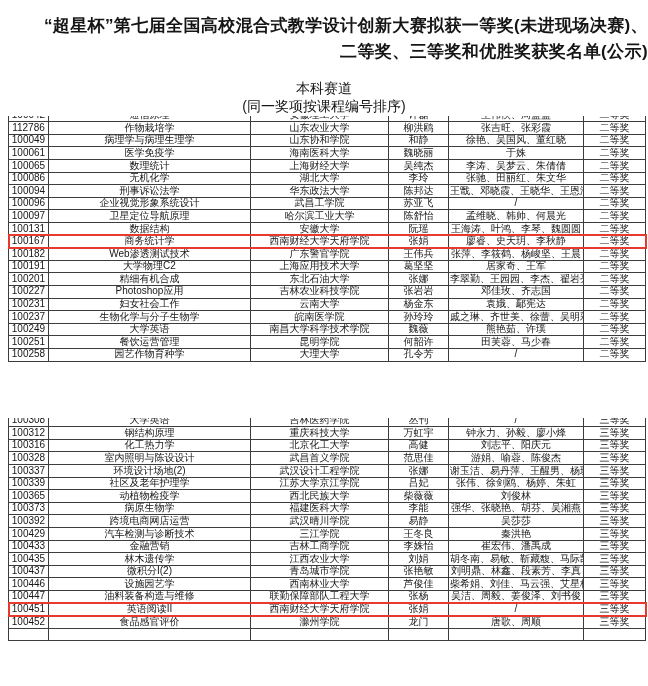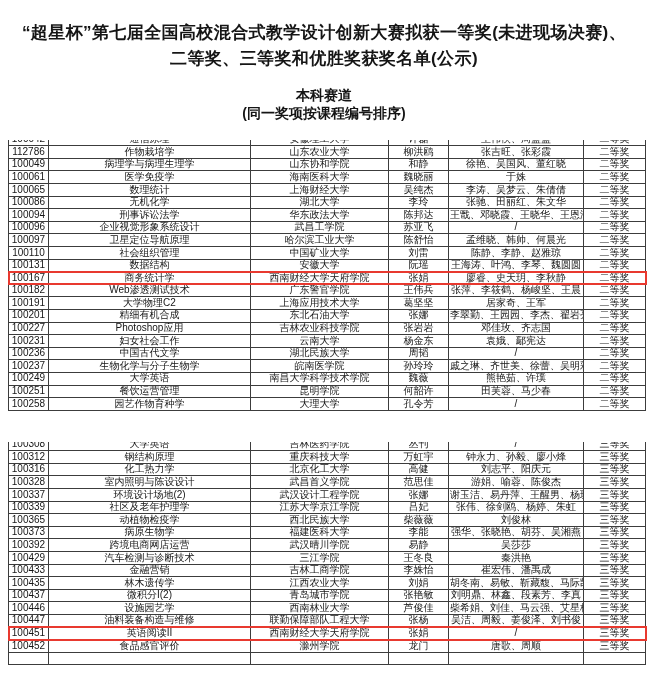--- a/index.html
+++ b/index.html
@@ -2,29 +2,29 @@
 <html lang="zh" style="--hl: #e8392f;"><head>
 <meta charset="utf-8">
 <style>
   html,body{margin:0;padding:0;background:#fff;}
   .page{
     width:648px;height:686px;overflow:hidden;position:relative;
     background:#fff;color:#151515;
     font-family:"Liberation Sans","DejaVu Sans",sans-serif;
   }
   .title{
-    margin-top:20px;text-align:center;font-weight:bold;
+    margin-top:13px;text-align:right;font-weight:bold;
     font-size:17px;line-height:1.55;letter-spacing:0.4px;white-space:nowrap;
   }
   .subtitle{
-    margin-top:13px;text-align:center;font-weight:bold;
+    margin-top:13px;text-align:center;font-weight:normal;
     font-size:14px;line-height:1.32;
   }
   .tbl-clip{overflow:hidden;margin-left:8px;}
-  #clip1{height:282px;margin-top:17px;}
+  #clip1{height:282px;}
   #clip1 table{margin-top:-7px;}
   #clip2{height:263px;margin-top:20px;}
   #clip2 table{margin-top:-4px;}
   table{border-collapse:collapse;table-layout:fixed;width:637px;}
   td{
     border:1px solid #3c3c3c;font-size:10px;height:11.6px;padding:0 1px;
     text-align:center;vertical-align:middle;white-space:nowrap;overflow:hidden;
     line-height:1.05;
   }
   tr.hl{outline:2px solid var(--hl,#e8392f);outline-offset:-1px;}
@@ -125,28 +125,20 @@
   </tr>
           <tr>
     <td>100097</td>
     <td>卫星定位导航原理</td>
     <td>哈尔滨工业大学</td>
     <td>陈舒怡</td>
     <td>孟维晓、韩帅、何晨光</td>
     <td>二等奖</td>
   </tr>
           <tr>
-    <td>100110</td>
-    <td>社会组织管理</td>
-    <td>中国矿业大学</td>
-    <td>刘雷</td>
-    <td>陈静、李静、赵雅琼</td>
-    <td>二等奖</td>
-  </tr>
-          <tr>
     <td>100131</td>
     <td>数据结构</td>
     <td>安徽大学</td>
     <td>阮瑶</td>
     <td>王海涛、叶鸿、李琴、魏圆圆</td>
     <td>二等奖</td>
   </tr>
           <tr class="hl">
     <td>100167</td>
     <td>商务统计学</td>
@@ -186,28 +178,20 @@
     <td>张岩岩</td>
     <td>邓佳玫、齐志国</td>
     <td>二等奖</td>
   </tr>
           <tr>
     <td>100231</td>
     <td>妇女社会工作</td>
     <td>云南大学</td>
     <td>杨金东</td>
     <td>袁娥、鄢宪达</td>
-    <td>二等奖</td>
-  </tr>
-          <tr>
-    <td>100236</td>
-    <td>中国古代文学</td>
-    <td>湖北民族大学</td>
-    <td>周韬</td>
-    <td>/</td>
     <td>二等奖</td>
   </tr>
           <tr>
     <td>100237</td>
     <td>生物化学与分子生物学</td>
     <td>皖南医学院</td>
     <td>孙玲玲</td>
     <td>戚之琳、齐世美、徐蕾、吴明彩</td>
     <td>二等奖</td>
   </tr>

